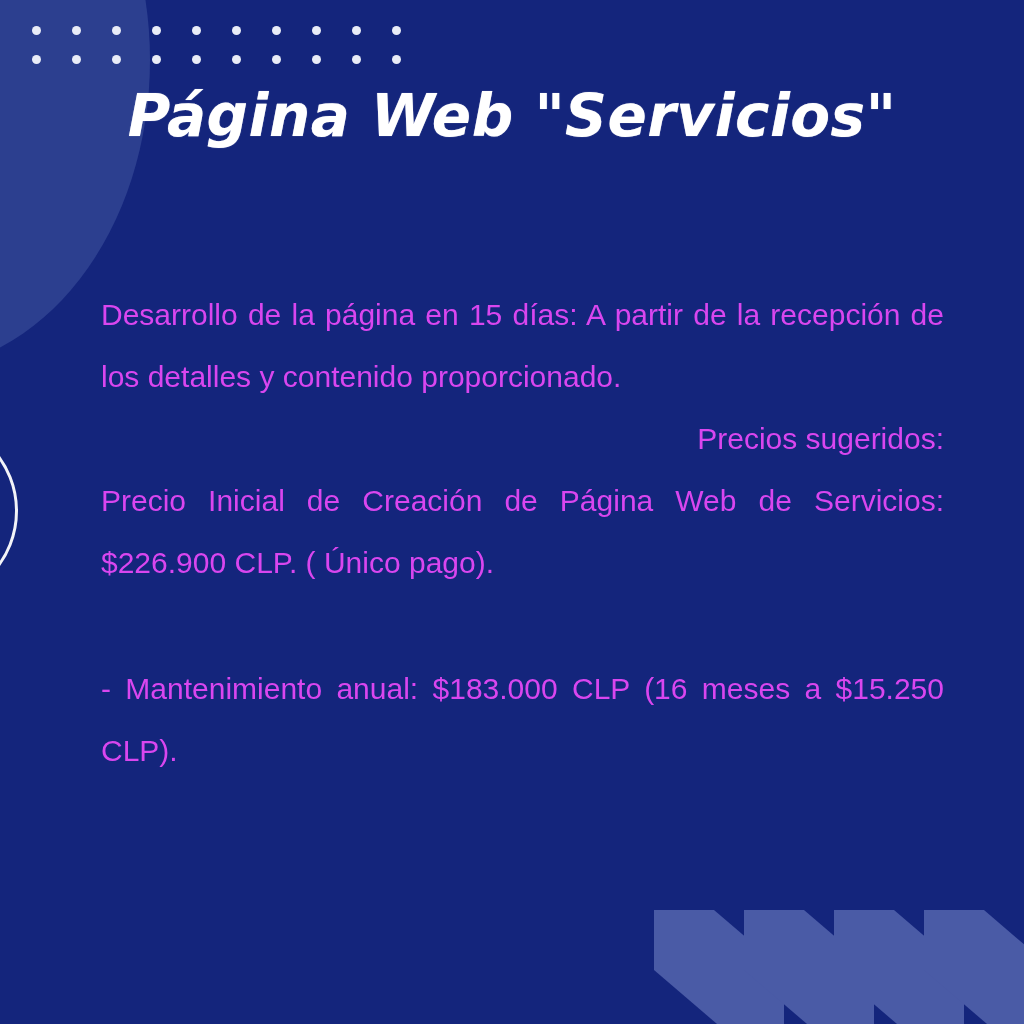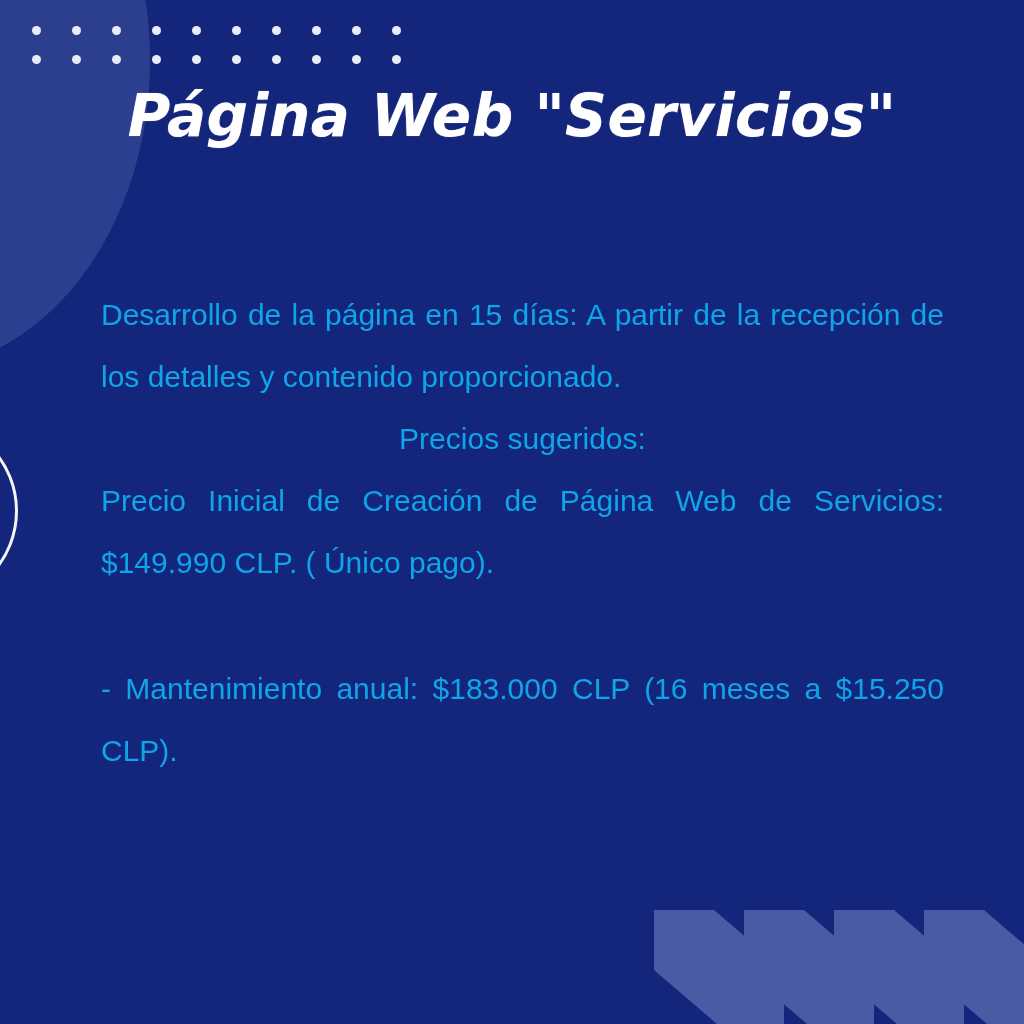--- a/index.html
+++ b/index.html
@@ -90,28 +90,28 @@
     top: 284px;
     width: 843px;
     color: #ffffff;
   }
   .body-block p {
     margin: 0 0 0 0;
     font-size: 30px;
     line-height: 62px;
     text-align: justify;
     text-justify: inter-word;
-    color: #0ea5e9;
+    color: #d946ef;
     font-weight: 400;
   }
   .body-block p.spacer-after {
     margin-bottom: 64px;
   }
   .body-block p.nojustify {
-    text-align: center;
+    text-align: right;
   }
 </style>
 </head>
 <body>
 
 <div class="slide">
 
   <div class="decor-quarter-circle"></div>
   <div class="decor-ring"></div>
 
@@ -145,17 +145,17 @@
       <polygon points="180,0 240,0 310,60 310,120 250,120 180,60"></polygon>
       <polygon points="270,0 330,0 400,60 400,120 340,120 270,60"></polygon>
     </g>
   </svg>
 
   <div class="title">Página Web "Servicios"</div>
 
   <div class="body-block">
     <p>Desarrollo de la página en 15 días: A partir de la recepción de los detalles y contenido proporcionado.</p>
     <p class="nojustify">Precios sugeridos:</p>
-    <p class="spacer-after">Precio Inicial de Creación de Página Web de Servicios: $149.990 CLP. ( Único pago).</p>
+    <p class="spacer-after">Precio Inicial de Creación de Página Web de Servicios: $226.900 CLP. ( Único pago).</p>
     <p>- Mantenimiento anual: $183.000 CLP (16 meses a $15.250 CLP).</p>
   </div>
 
 </div>
 
 </body></html>

